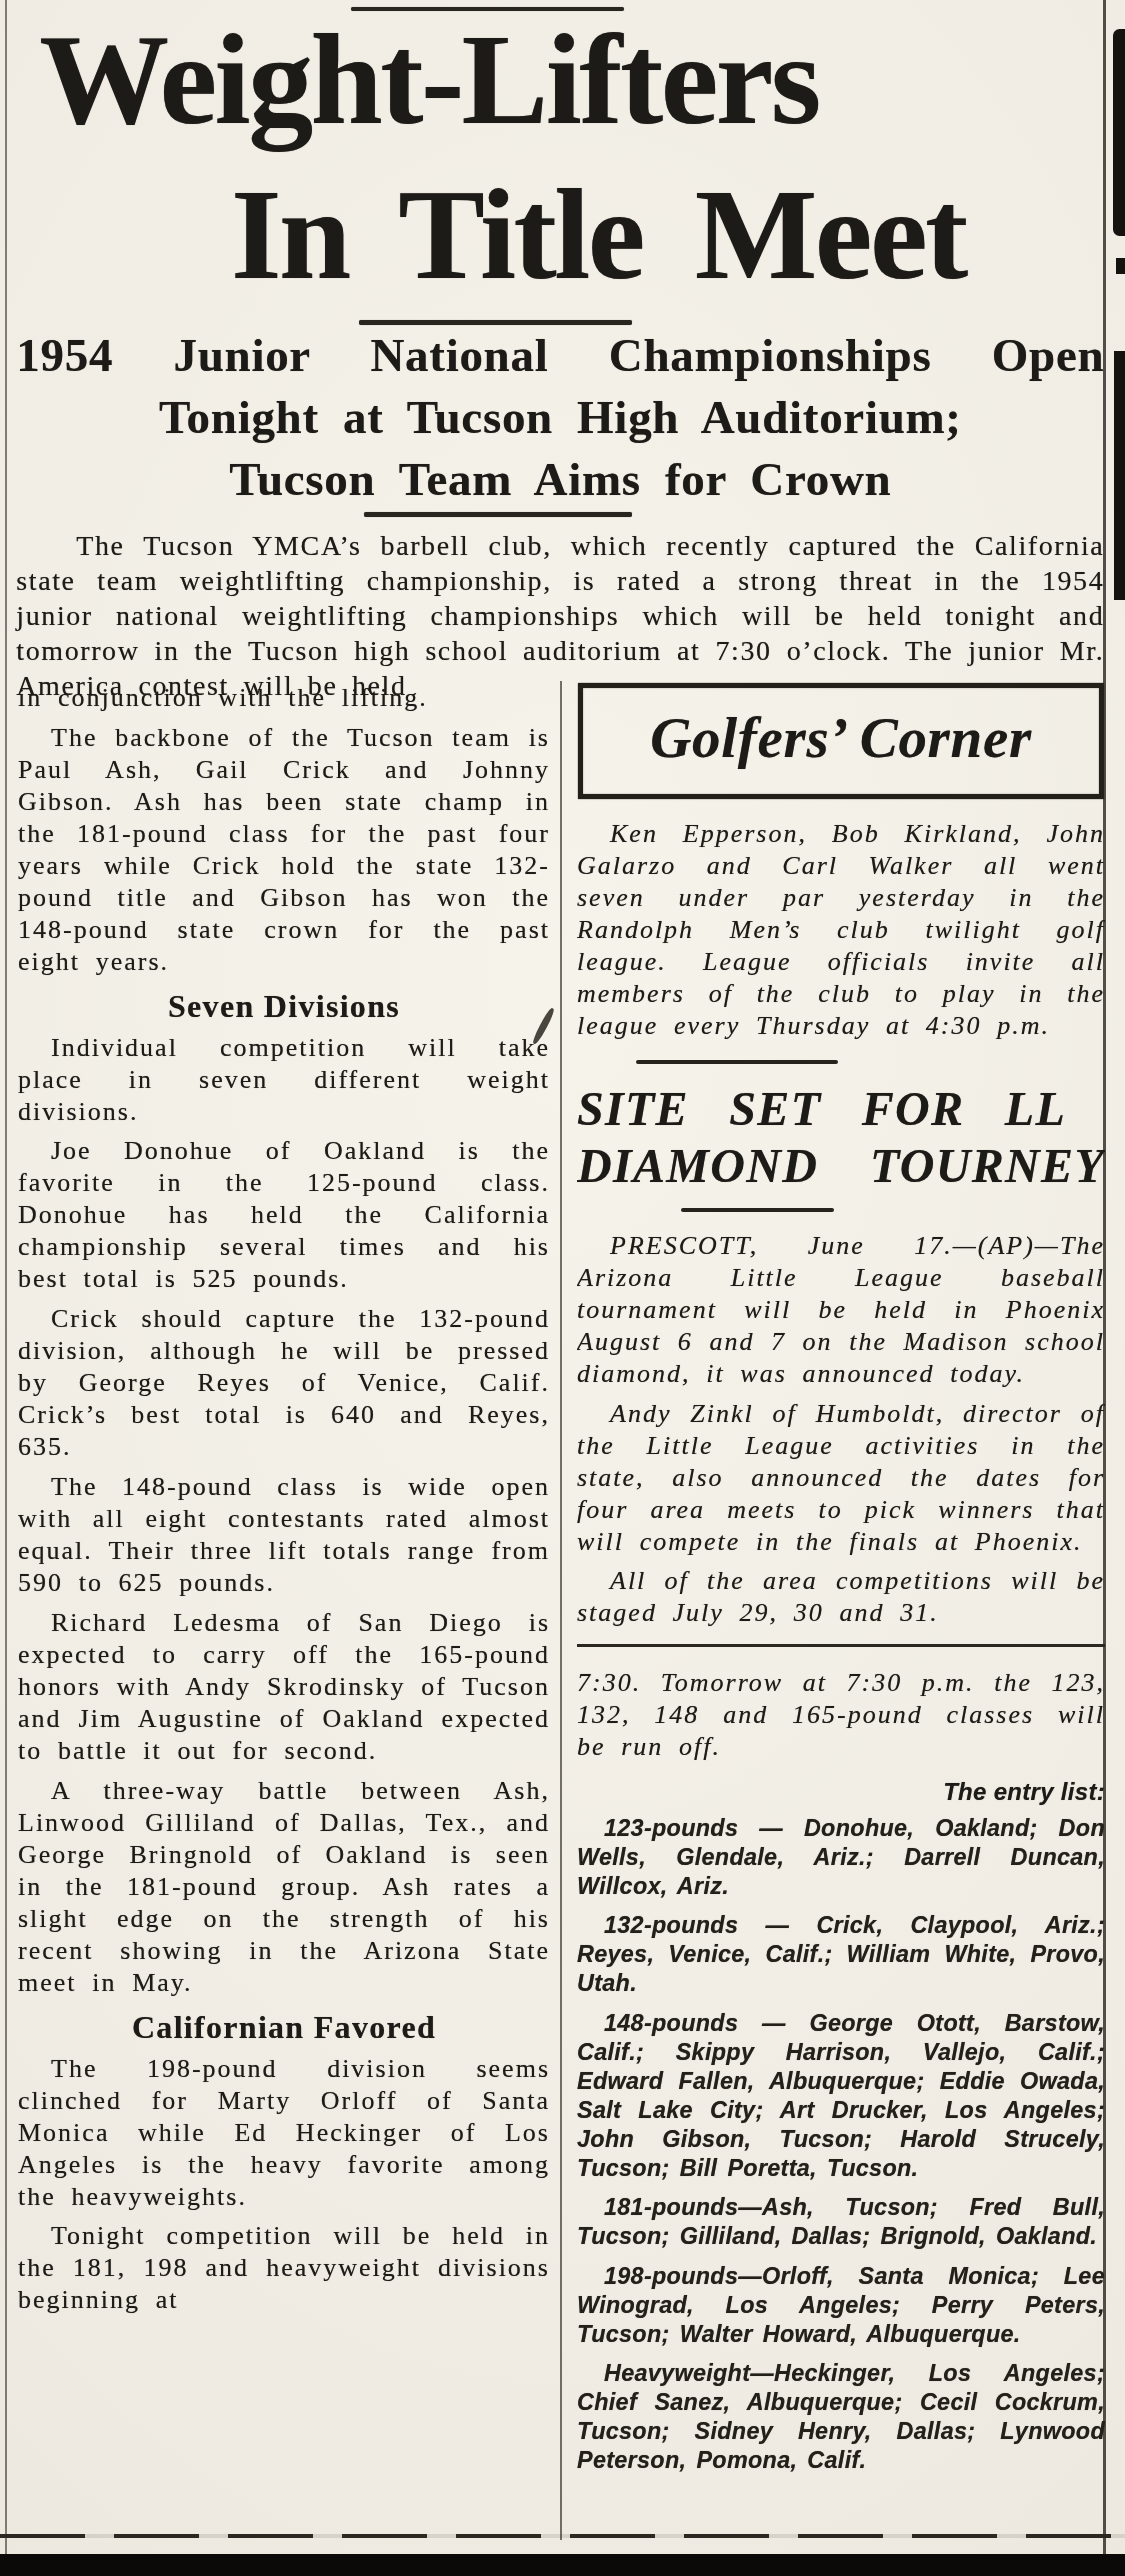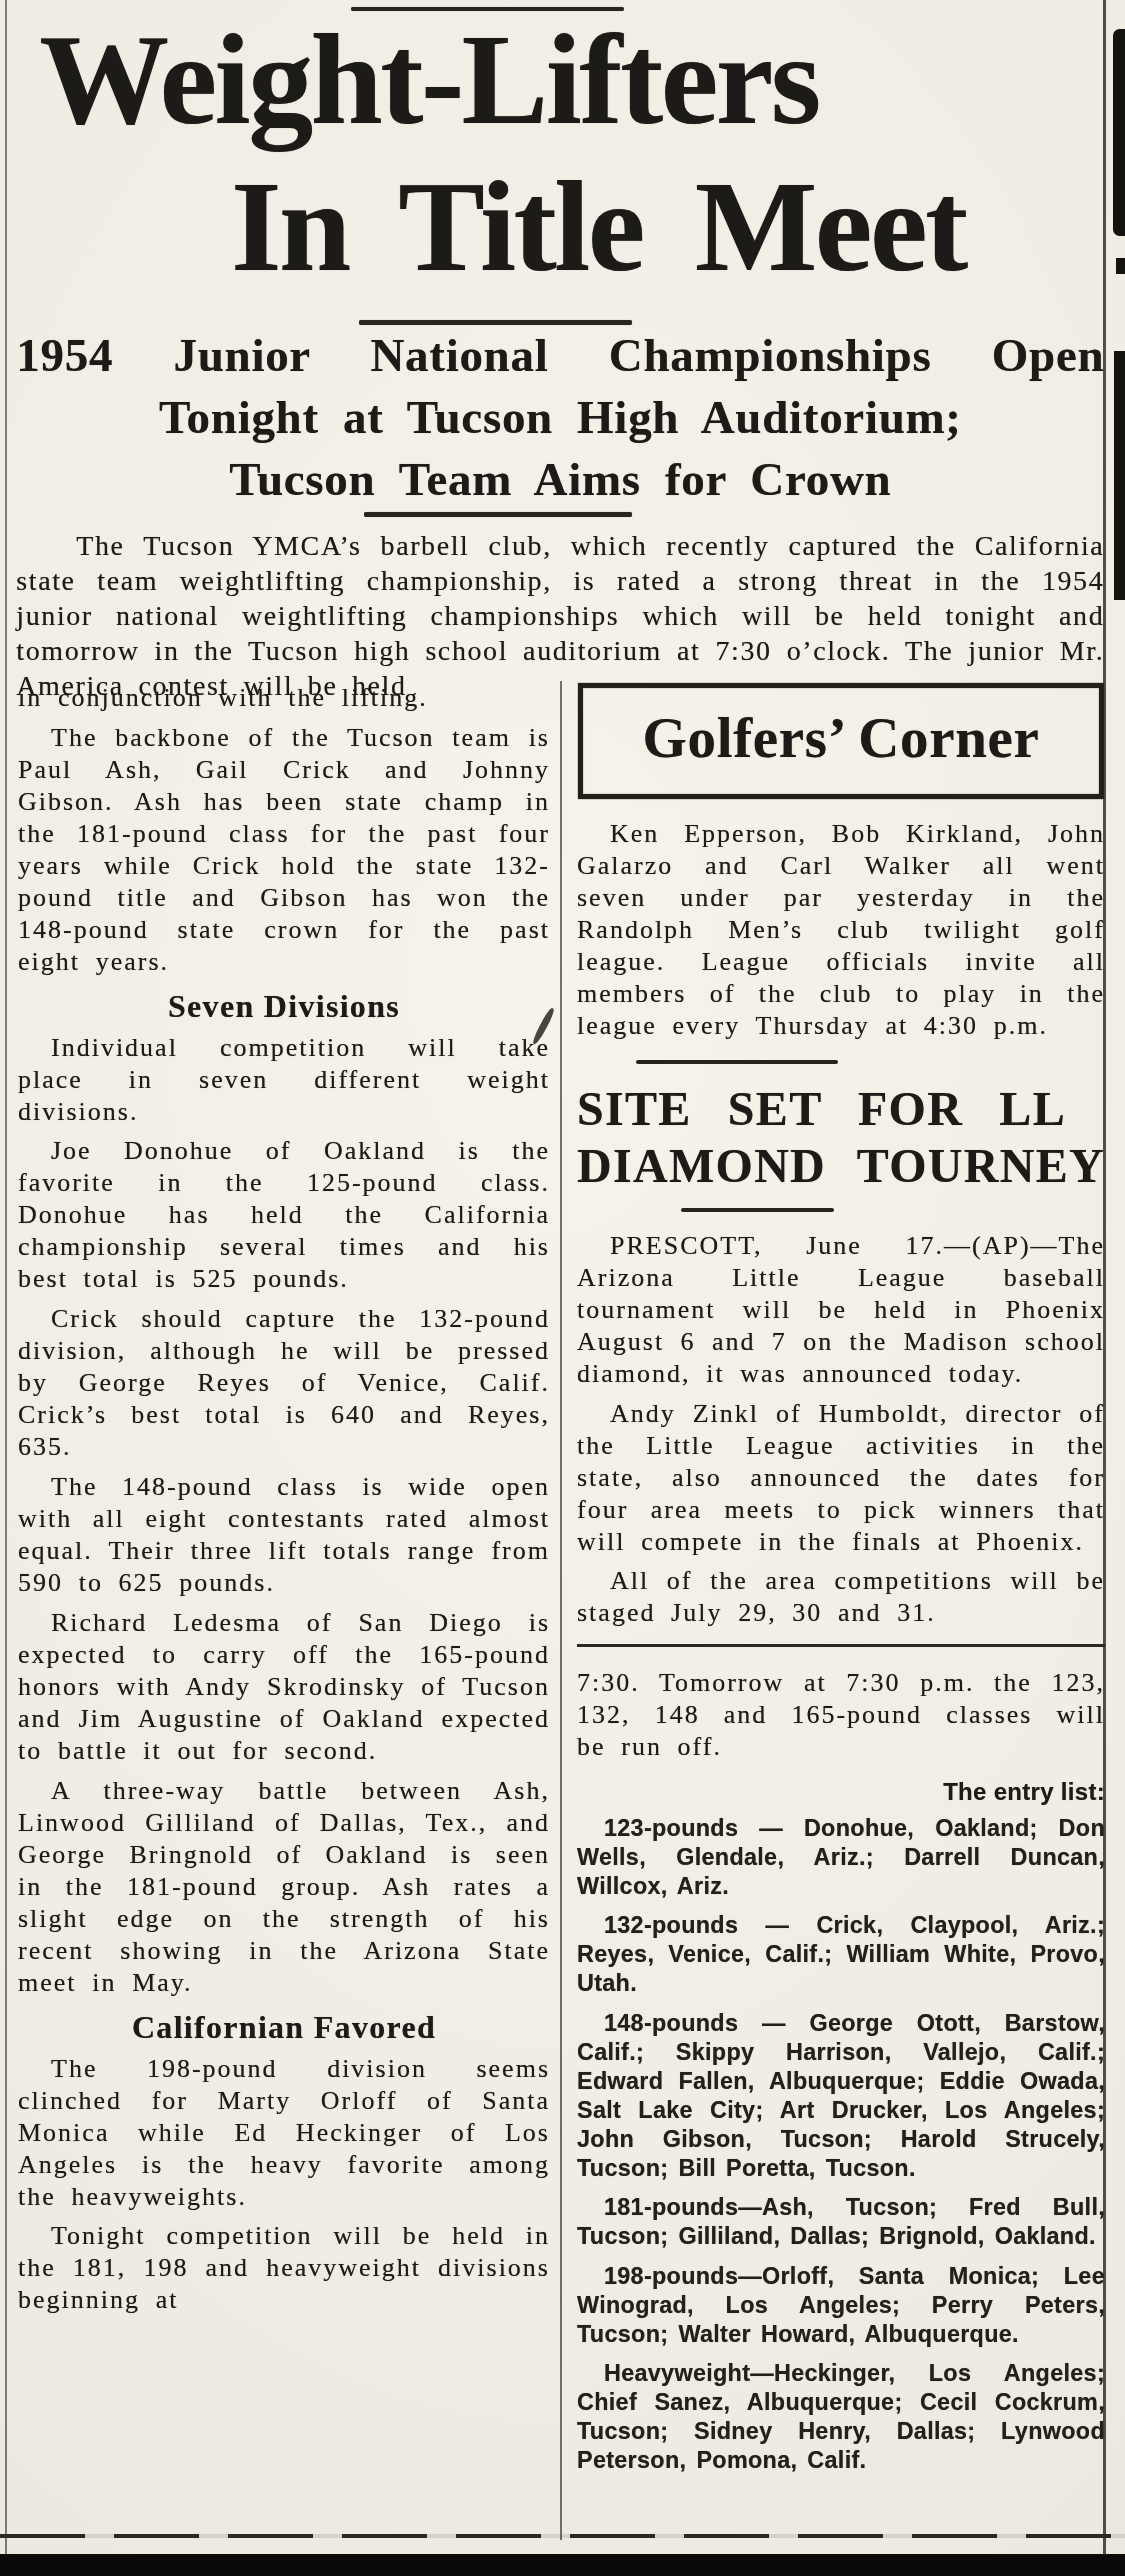--- a/index.html
+++ b/index.html
@@ -26,33 +26,33 @@
   .edge-3 { left:1114px; top:351px; width:11px; height:249px; }
   .bottom-dash { position:absolute; left:0; top:2534px; width:1125px; height:3.9px;
     background:repeating-linear-gradient(90deg,#2b2822 0 85px, rgba(43,40,34,.12) 85px 114px); }
   .bottom-bar  { position:absolute; left:0; top:2554px; width:1125px; height:22px; background:#0b0a08; }
   .pen-mark { position:absolute; left:540px; top:1006px; width:6.5px; height:40px;
     background:#2b2720; border-radius:45%; transform:rotate(28deg); opacity:.85; }
 
   
   .hl { position:absolute; font-weight:bold; line-height:1; letter-spacing:-2.6px; white-space:nowrap;margin-left:23px; }
   .hl1 { left:16.3px;  top:14.3px;  font-size:130px; }
-  .hl2 { left:208px; top:161px; font-size:130px; word-spacing:22px; }
+  .hl2 { left:208px; top:169px; font-size:130px; word-spacing:22px; }
   .subhead { position:absolute; left:16.3px; top:324px; width:1088px; font-weight:bold; }
   .subhead > div { font-size:47px; line-height:62px; letter-spacing:0.7px; word-spacing:11.7px; }
   .sub-justify { text-align:justify; text-align-last:justify; }
   .sub-center  { text-align:center; }
 
   
   .lead { position:absolute; left:16.3px; top:528px; width:1088px; margin:0;
     font-size:28px; line-height:35px; text-align:justify; text-indent:60px;
     letter-spacing:1.6px; word-spacing:5.9px; }
   .col { position:absolute; overflow:hidden; }
   .col-left  { left:18px;  top:682px; width:532px; height:1848px; }
-  .col-right { left:577px; top:682px; width:528px; height:1856px; }
+  .col-right { left:577px; top:682px; width:528px; height:1856px;font-style:italic; }
   .col p.body { margin:0 0 7.8px; font-size:26px; line-height:32px; text-align:justify;
     text-indent:33px; letter-spacing:2px; word-spacing:7.2px; }
   .col p.no-indent { text-indent:0; }
   .col h3 { margin:10.4px 0 6.5px; font-size:32px; text-align:center; letter-spacing:1.3px; }
 
   
   .golf-box { margin:1.3px 1.3px 19.5px; border:5.2px solid #23201a; padding:17px 5.2px 23.4px;
     text-align:center; box-shadow:0 0 1.3px rgba(30,27,22,.7), inset 0 0 1.3px rgba(30,27,22,.7); }
   .golf-title { font-size:57px; font-weight:bold; letter-spacing:0.7px; }
 

